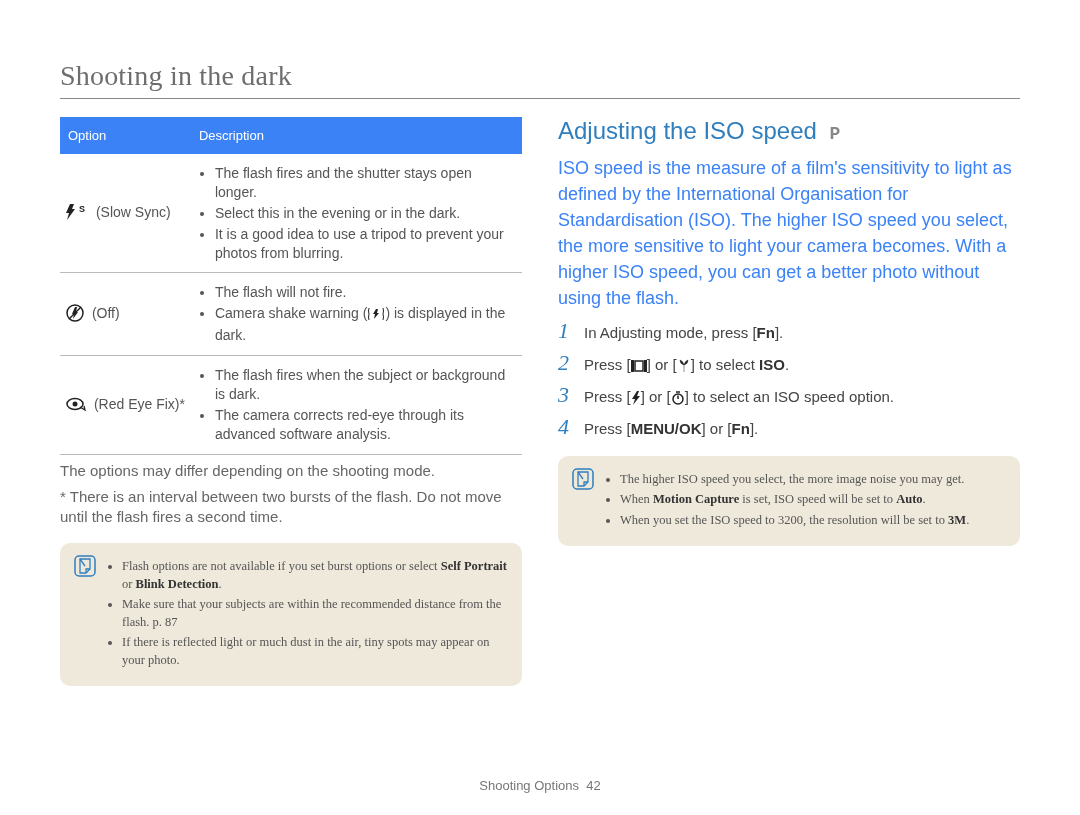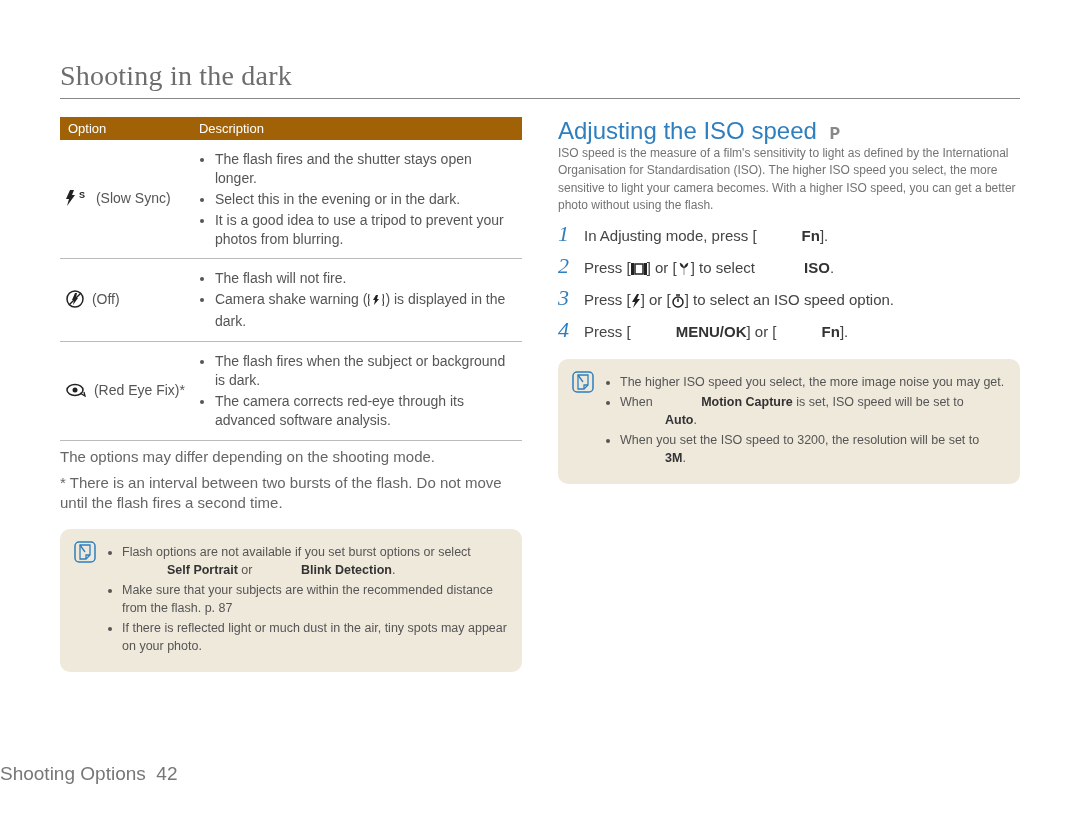--- a/index.html
+++ b/index.html
@@ -33,25 +33,25 @@
     flex: 1;
     min-width: 0;
   }
   
   table.opts {
     border-collapse: collapse;
     width: 100%;
     font-size: 14px;
   }
   table.opts th {
-    background: #a16207;
+    background: #3b82f6;
     color: #fff;
     text-align: left;
     font-weight: 400;
-    padding: 4px 8px;
+    padding: 11px 8px;
     font-size: 13px;
   }
   table.opts td {
     border-bottom: 1px solid #bbb;
     padding: 8px 6px;
     vertical-align: middle;
     color: #555;
   }
   table.opts td.optcell {
     white-space: nowrap;
@@ -79,51 +79,53 @@
   }
   .note-box {
     background: #efe9dc;
     border-radius: 10px;
     padding: 12px 14px 14px 14px;
     margin-top: 16px;
     display: flex;
     gap: 10px;
     font-size: 12.5px;
     color: #555;
+    font-family: Liberation Serif, serif;
   }
   .note-icon {
     flex: 0 0 22px;
     width: 22px;
     height: 22px;
   }
   .note-box ul {
     list-style: disc;
     padding-left: 16px;
   }
   .note-box li {
     margin: 3px 0;
     line-height: 1.4;
   }
   
   .h2 {
     font-size: 24px;
     color: #2f7fbf;
     font-weight: 400;
+    margin-bottom: 10px;
   }
   .h2 .mode {
     font-family: 'Courier New', monospace;
     font-weight: 700;
     color: #888;
     font-size: 18px;
     margin-left: 6px;
   }
   .bodytext {
-    font-size: 12px;
+    font-size: 18px;
     line-height: 1.45;
-    color: #737373;
+    color: #3b82f6;
   }
   ol.steps {
     list-style: none;
     counter-reset: step;
     margin-bottom: 16px;
   }
   ol.steps li {
     counter-increment: step;
     display: flex;
     align-items: baseline;
@@ -137,27 +139,28 @@
     font-style: italic;
     font-size: 22px;
     color: #2f7fbf;
     width: 26px;
     flex: 0 0 26px;
   }
   .inline-icon {
     display: inline-block;
     vertical-align: -3px;
   }
-  b { font-weight: 700; color: #333; margin-left: 45px; }
+  b { font-weight: 700; color: #333; }
   .footer {
     position: absolute;
-    bottom: 30px;
+    bottom: 22px;
     left: 0;
     width: 100%;
-    font-size: 19px;
+    text-align: center;
+    font-size: 13px;
     color: #777;
   }
   .shake-icon {
     display: inline-block;
     vertical-align: -3px;
   }
 </style>
 </head>
 <body>
 

